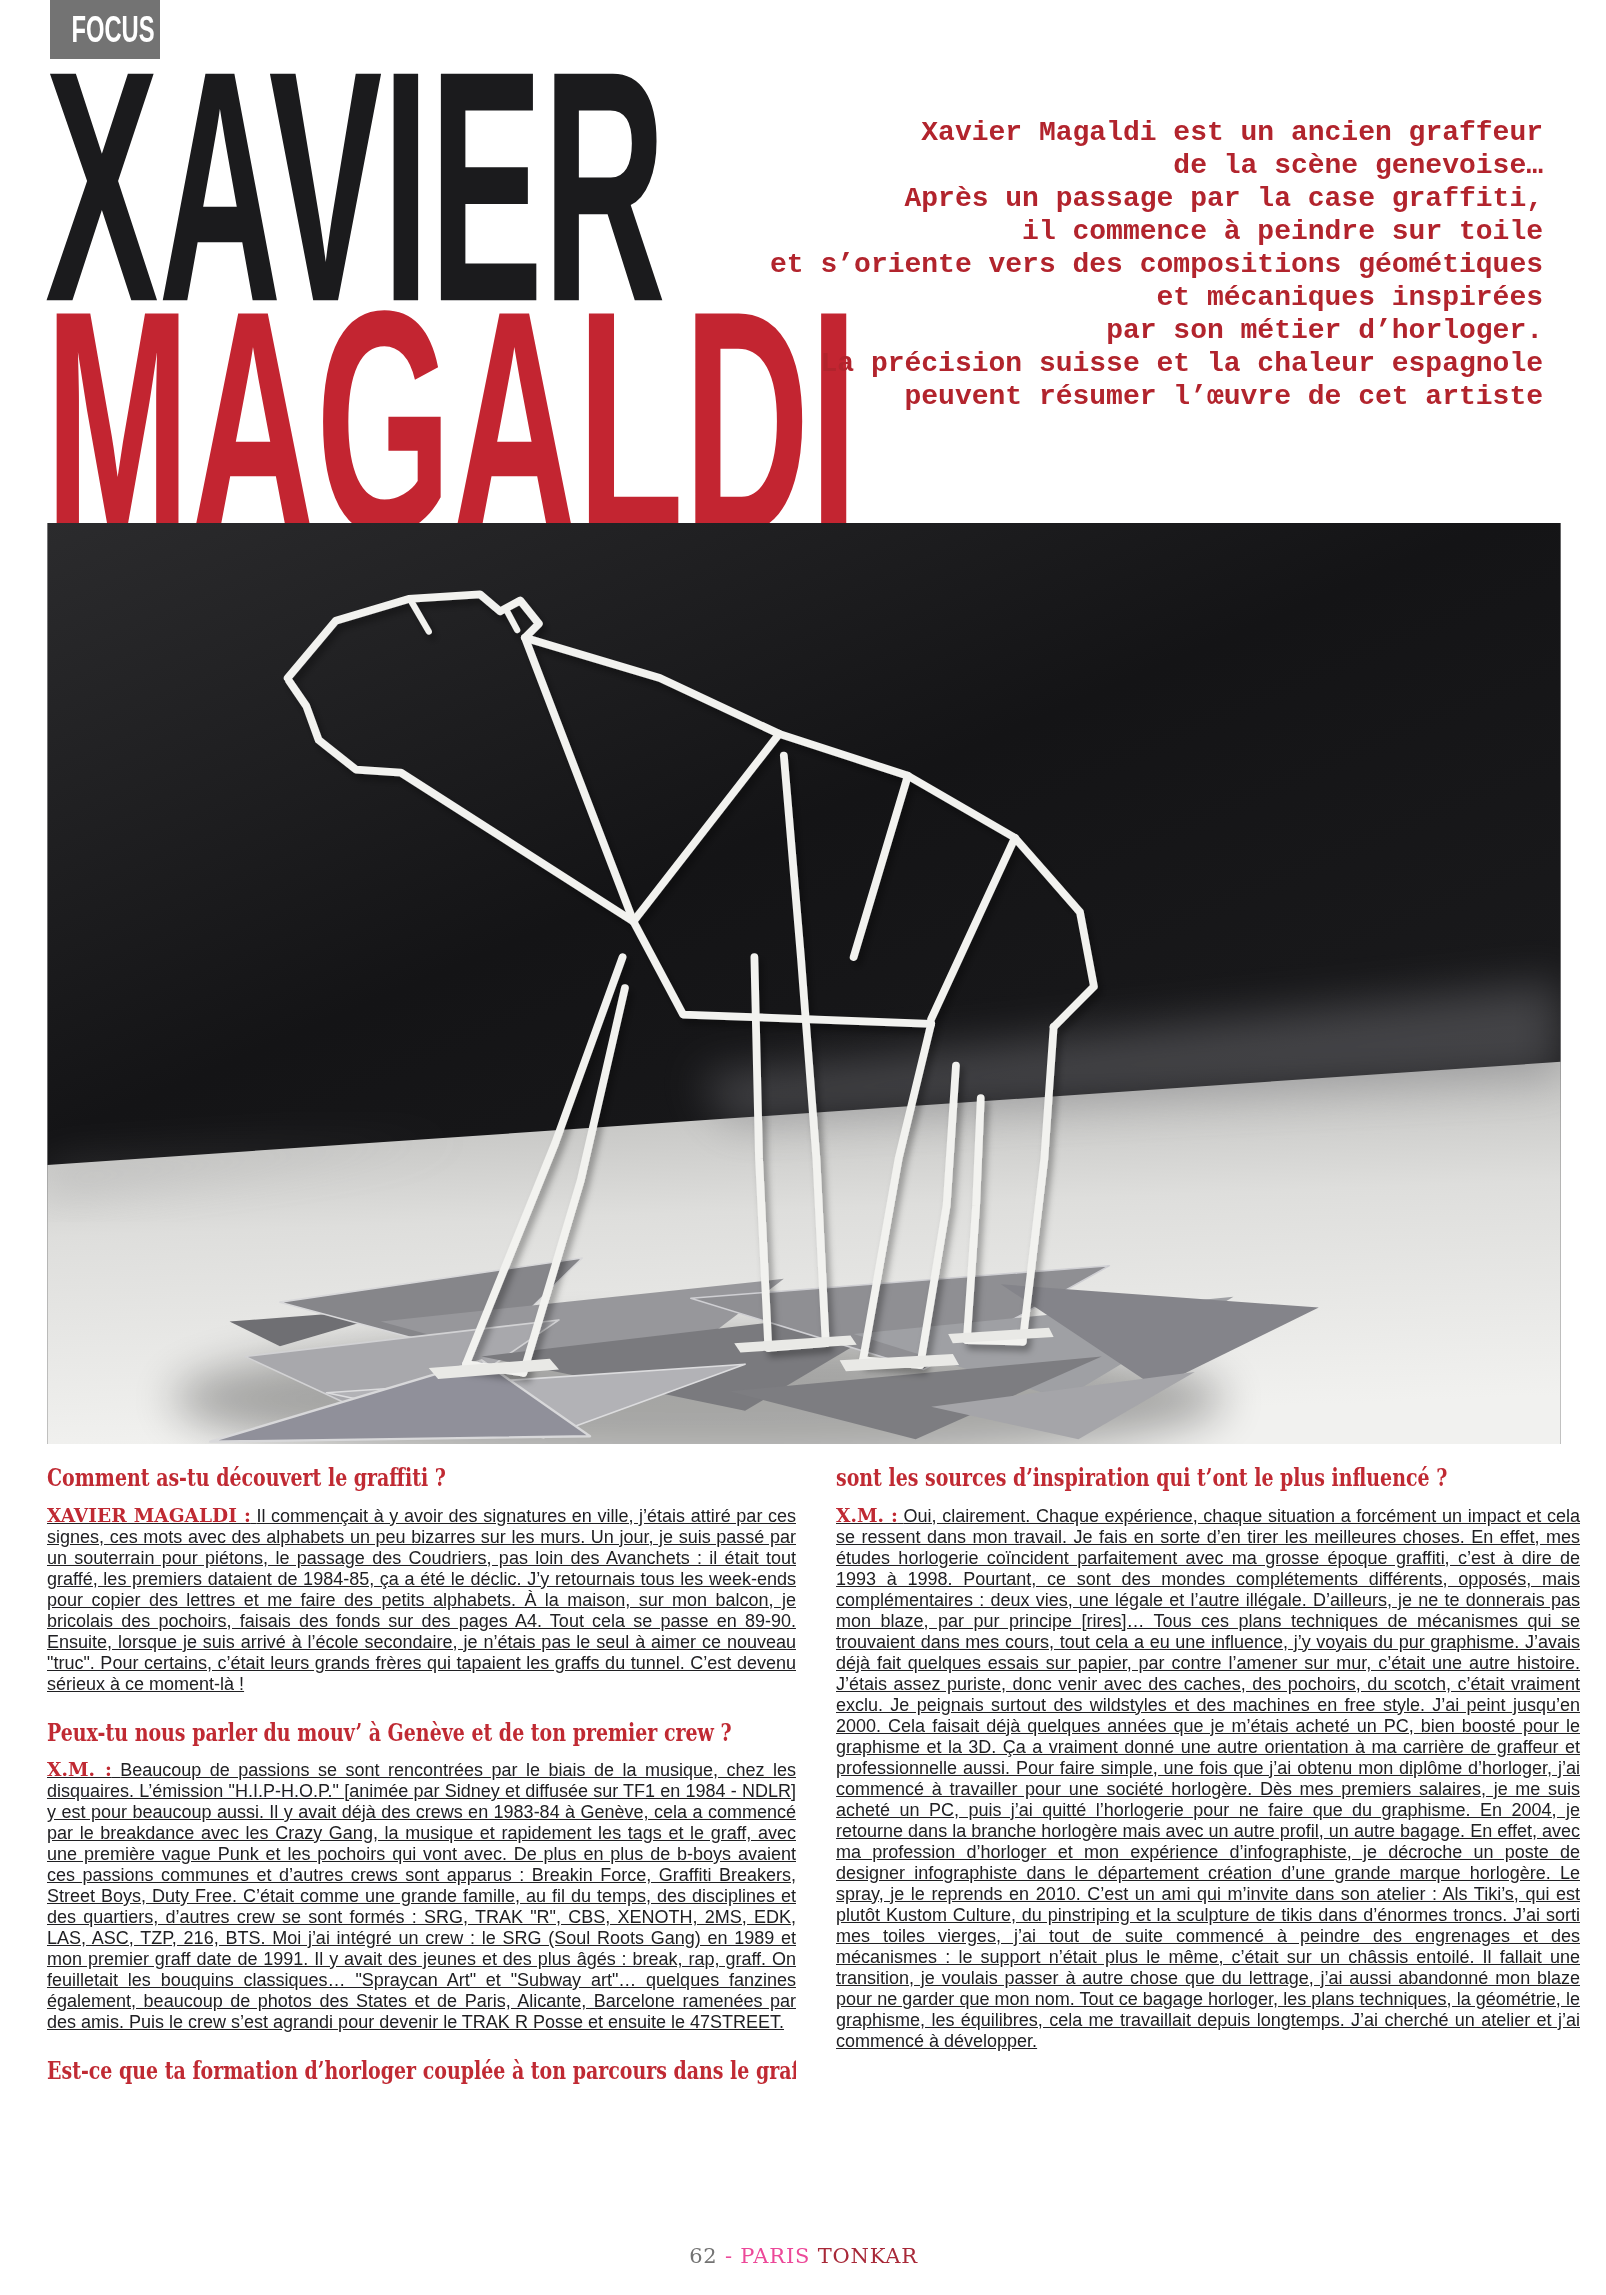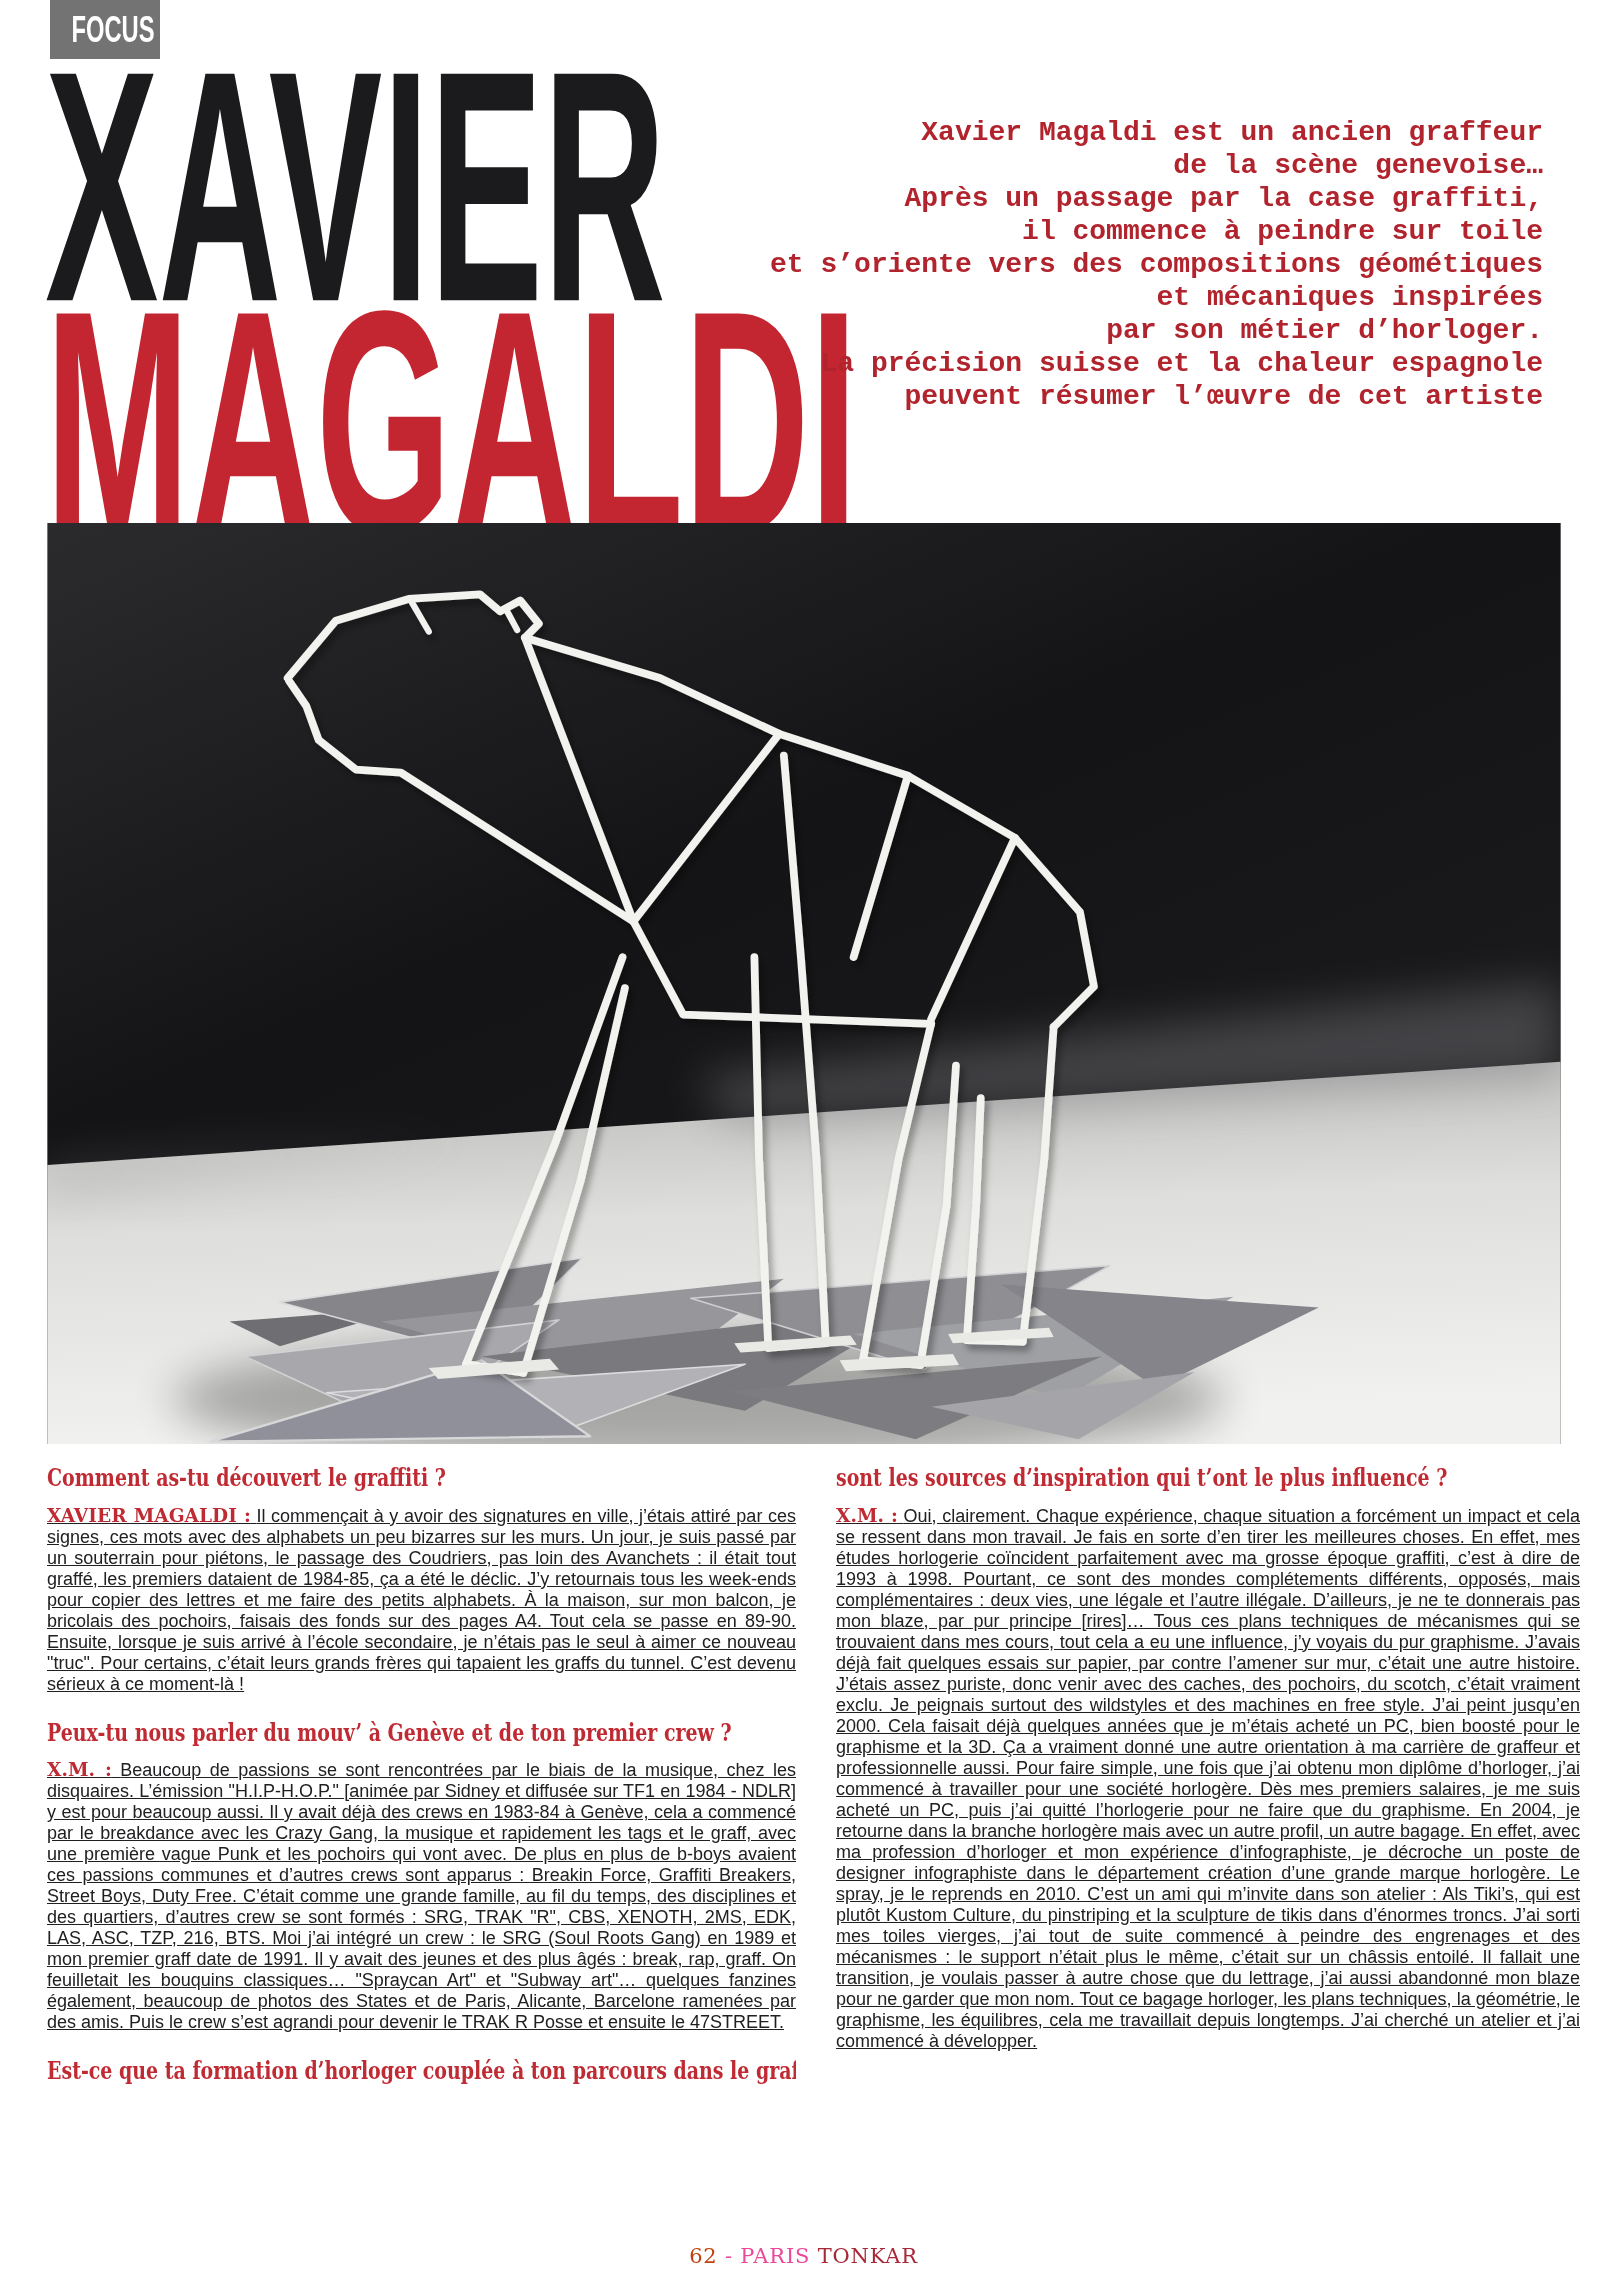--- a/index.html
+++ b/index.html
@@ -46,21 +46,21 @@
   }
   .qtext{
     font-family:"DejaVu Serif","Liberation Serif",serif;font-weight:bold;
     fill:#c02a33;font-size:31px;
   }
   
   .footer{
     position:absolute;left:0;top:2244px;width:100%;text-align:center;
     font-family:"DejaVu Serif","Liberation Serif",serif;font-size:21px;letter-spacing:0.8px;
   }
-  .footer .num{color:#c2410c;}
+  .footer .num{color:#737373;}
   .footer .mag1{color:#ec4899;}
   .footer .mag2{color:#a82838;}
 </style>
 </head>
 <body>
 
 <div class="kicker-box">
   <span>FOCUS</span>
 </div>
 

